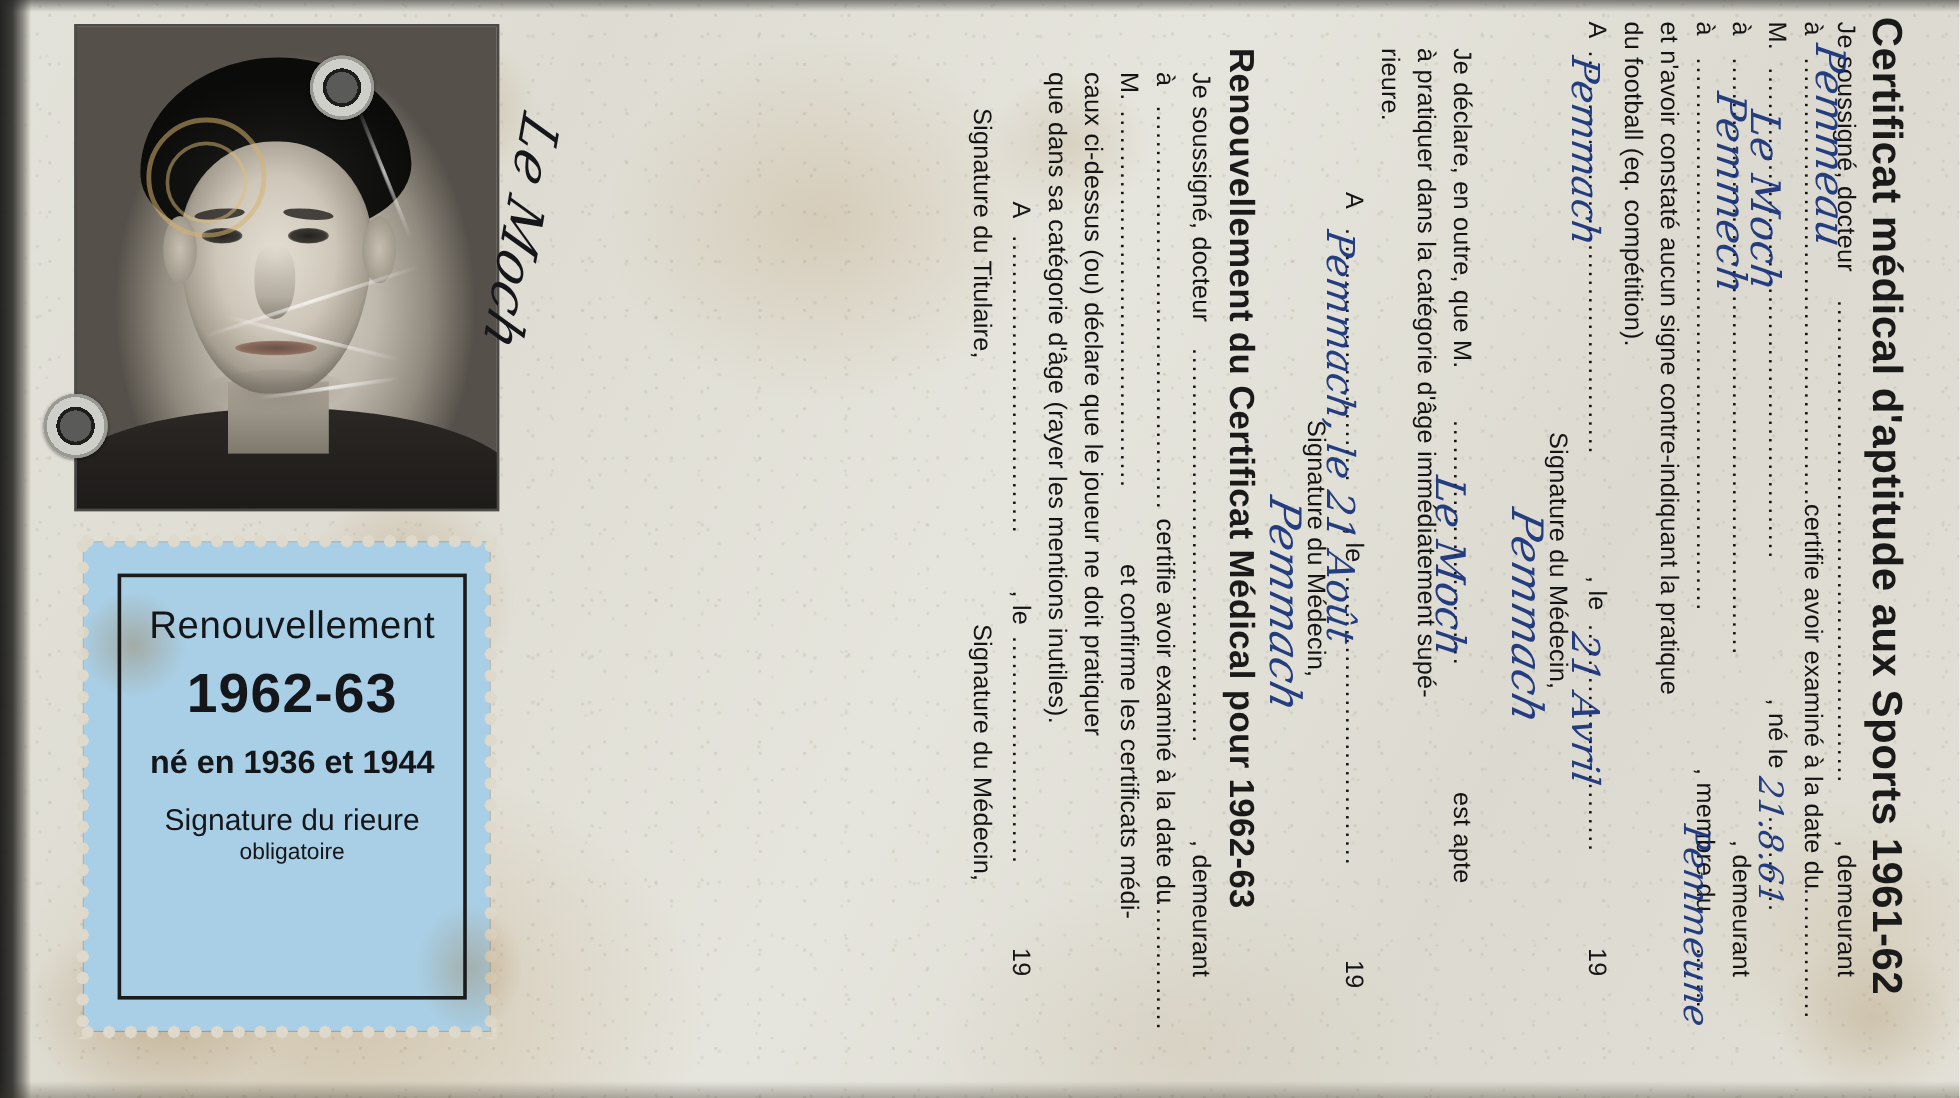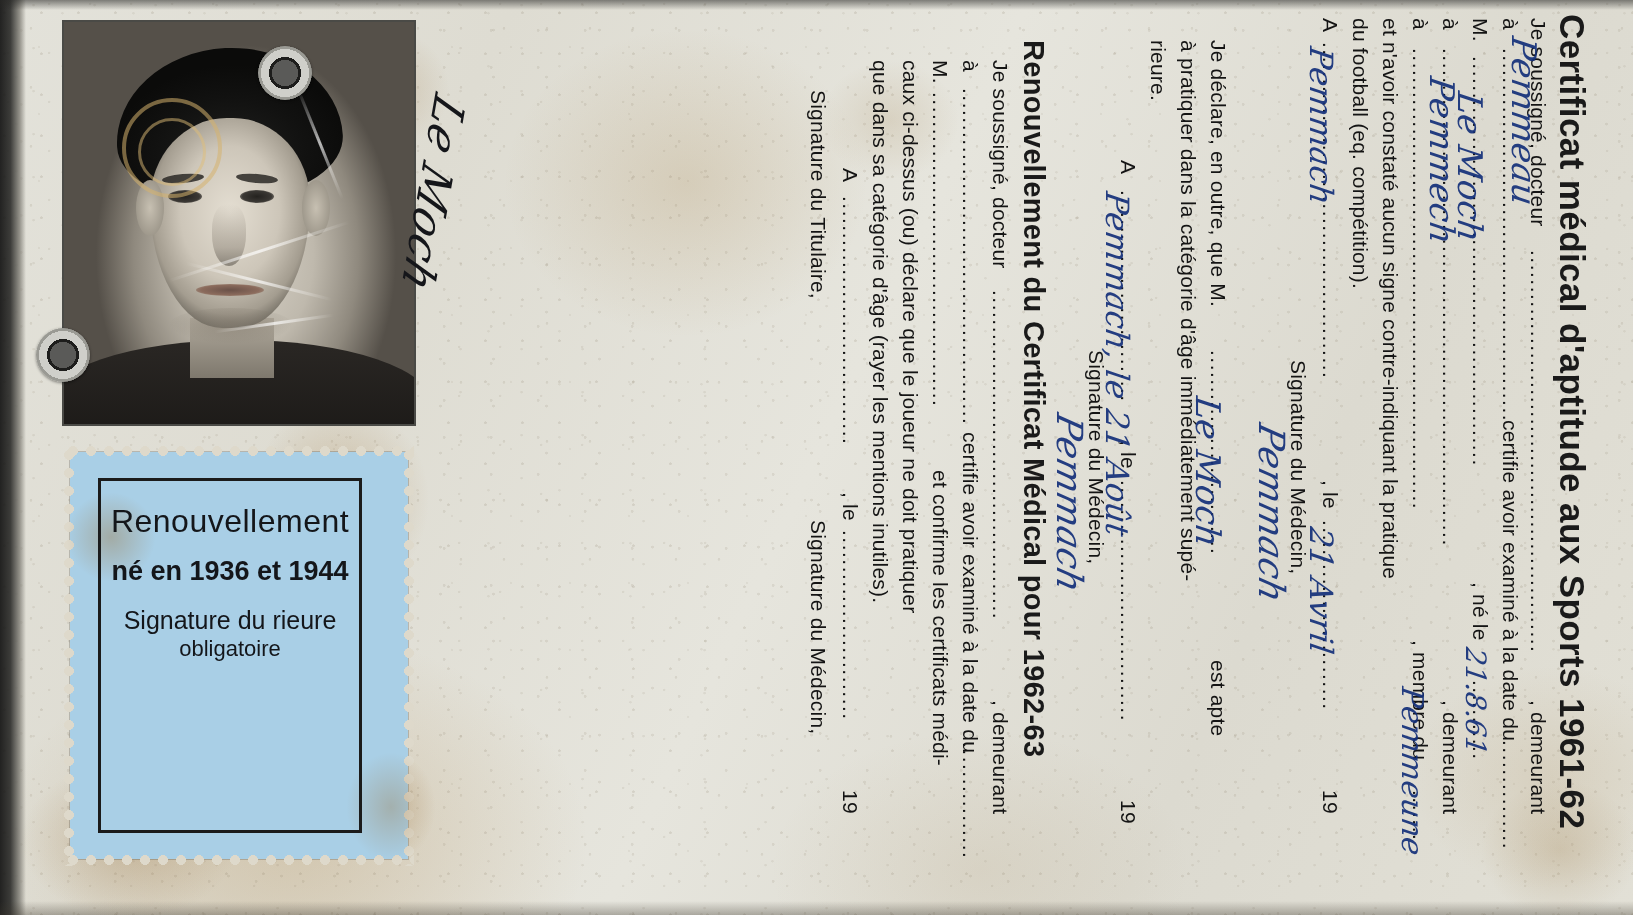--- a/index.html
+++ b/index.html
@@ -222,37 +222,37 @@
     top: -6px; width: 12px; height: 420px;
     background-image: radial-gradient(circle 5px at 6px 9px, #ded9cb 98%, transparent 100%);
     background-size: 12px 18px;
   }
   .perf-left { left: -7px; }
   .perf-right { right: -7px; }
 
   #stamp-inner {
     position: absolute;
     left: 28px; top: 26px;
-    width: 264px; height: 355px;
+    width: 291px; height: 355px;
     border: 3px solid #1b1b1b;
     display: flex;
     flex-direction: column;
     align-items: center;
     justify-content: flex-start;
     padding-top: 22px;
     box-sizing: border-box;
     color: #14161a;
     text-align: center;
   }
   .st-renouv { font-size: 32px; letter-spacing: .5px; }
   .st-years { font-size: 46px; font-weight: bold; margin-top: 10px; letter-spacing: 1px; }
   .st-junior { font-size: 44px; margin-top: 14px; letter-spacing: 1px; }
   .st-ne { font-size: 27px; font-weight: bold; margin-top: 16px; }
   .st-sig1 { font-size: 25px; margin-top: 18px; line-height: 1.25; }
-  .st-sig2 { font-size: 22px; }
+  .st-sig2 { font-size: 19px; }
   .stamp-stain {
     position: absolute;
     border-radius: 50%;
     pointer-events: none;
   }
 
   
   #text-block {
     position: absolute;
     left: 430px;
@@ -361,20 +361,21 @@
   <div id="stamp">
     <div class="perf perf-top"></div>
     <div class="perf perf-bottom"></div>
     <div class="perf perf-left"></div>
     <div class="perf perf-right"></div>
     <div class="stamp-stain" style="left:-4px;top:40px;width:90px;height:90px;background:radial-gradient(ellipse at 50% 50%, rgba(150,105,45,.35), rgba(150,105,45,0) 70%);"></div>
     <div class="stamp-stain" style="left:276px;top:300px;width:90px;height:110px;background:radial-gradient(ellipse at 50% 50%, rgba(150,105,45,.30), rgba(150,105,45,0) 70%);"></div>
 
     <div id="stamp-inner">
       <div class="st-renouv">Renouvellement</div>
+      <div class="st-years">1962-63</div>
       <div class="st-ne">né en 1936 et 1944</div>
       <div class="st-sig1">Signature du rieure</div>
       <div class="st-sig2">obligatoire</div>
     </div>
   </div>
 
   <div id="text-block">
 
     <div class="vcol title" style="left:1162px; top:14px;">Certificat médical d'aptitude aux Sports 1961-62</div>
 

